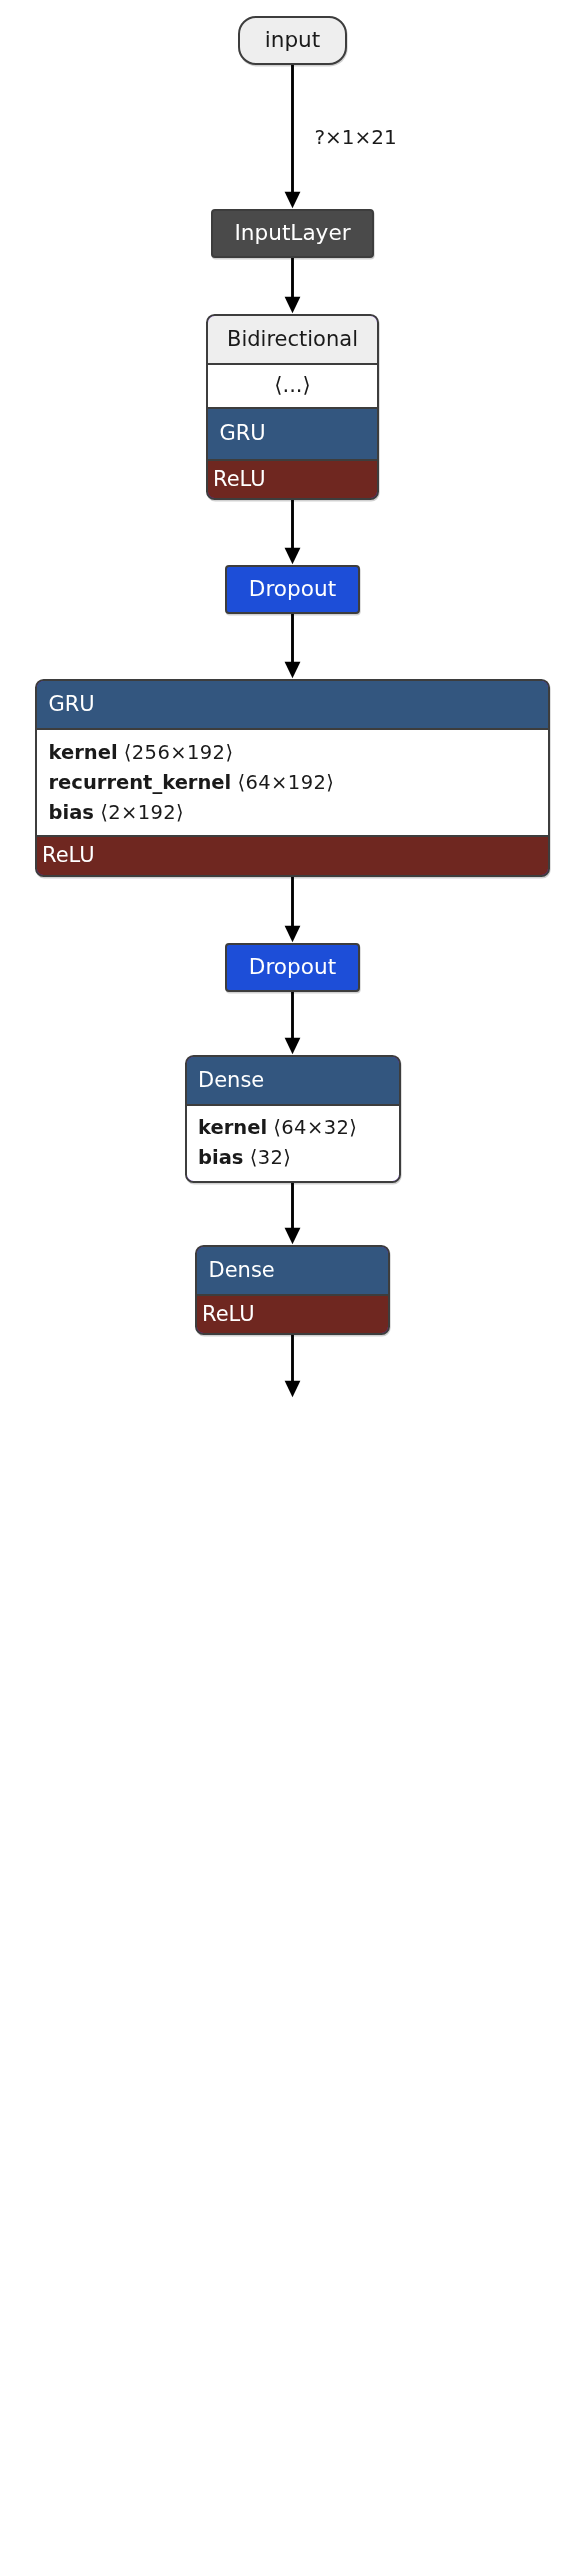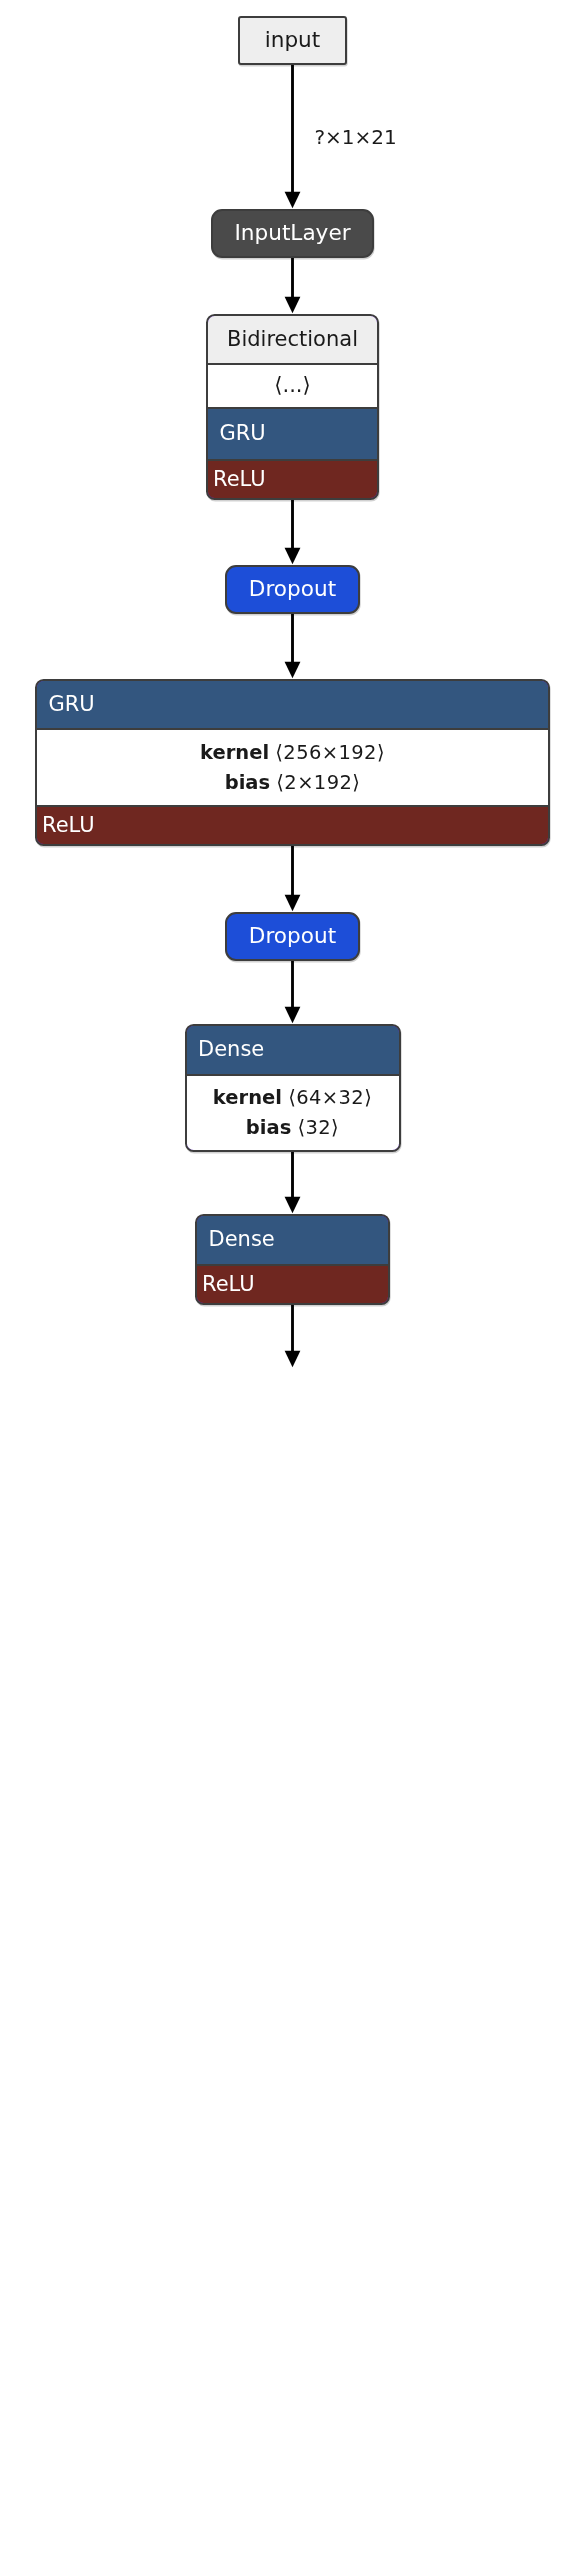--- a/index.html
+++ b/index.html
@@ -32,34 +32,34 @@
     background: #6d28d9;
     box-shadow: 0.7px 1.4px 0 rgba(0,0,0,0.18);
   }
 
   
   .pill {
     background: #eeeeee;
     color: #1a1a1a;
     font-size: 21.6px;
     padding: 10px 24.5px;
-    border-radius: 3px;
+    border-radius: 18px;
     text-align: center;
     line-height: 1.15;
     border: 2.2px solid #3d3d3d;
     box-sizing: border-box;
     box-shadow: 0.7px 1.4px 0 rgba(0,0,0,0.18);
   }
 
   
   .solid {
     color: #ffffff;
     font-size: 21.6px;
     padding: 10px 21.6px;
-    border-radius: 11px;
+    border-radius: 4px;
     text-align: center;
     line-height: 1.15;
     border: 2.2px solid #3d3d3d;
     box-sizing: border-box;
     box-shadow: 0.7px 1.4px 0 rgba(0,0,0,0.18);
   }
   .solid.inputlayer { background: #4a4a4a; }
   .solid.dropout    { background: #1d4ed8; }
 
   
@@ -67,21 +67,21 @@
     box-sizing: border-box;
     padding: 7.2px 11.5px;
     font-size: 21px;
     line-height: 1.3;
     border-bottom: 2.2px solid #3d3d3d;
   }
   .row:last-child { border-bottom: none; }
 
   .row.title-grey   { background: #eeeeee; color: #1a1a1a; text-align: center; padding: 10px 11.5px; }
   .row.title-blue   { background: #33567f; color: #ffffff; text-align: left;   padding: 10px 11.5px; }
-  .row.body-white   { background: #ffffff; color: #1a1a1a; text-align: center; }
+  .row.body-white   { background: #ffffff; color: #1a1a1a; }
   .row.sub-blue     { background: #33567f; color: #ffffff; text-align: left; padding: 11.5px; }
   .row.act-red      { background: #6f2720; color: #ffffff; text-align: left; padding: 5px; }
   .row.center       { text-align: center; }
 
   .param {
     font-size: 19.5px;
     line-height: 1.55;
     white-space: nowrap;
   }
   .param .pname { font-weight: bold; }
@@ -161,20 +161,24 @@
   </div>
 
   <div class="node w-gru">
     <div class="row title-blue">GRU</div>
     <div class="row body-white">
       <div class="param">
         <span class="pname">kernel</span>
         <span class="pdim">⟨256×192⟩</span>
       </div>
       <div class="param">
+        <span class="pname">recurrent_kernel</span>
+        <span class="pdim">⟨64×192⟩</span>
+      </div>
+      <div class="param">
         <span class="pname">bias</span>
         <span class="pdim">⟨2×192⟩</span>
       </div>
     </div>
     <div class="row act-red">ReLU</div>
   </div>
 
   <div class="edge" style="height:66px;">
     <svg width="29" height="66" viewBox="0 0 40 92" aria-hidden="true">
       <line x1="20" y1="0" x2="20" y2="76" stroke="#000000" stroke-width="4"></line>

